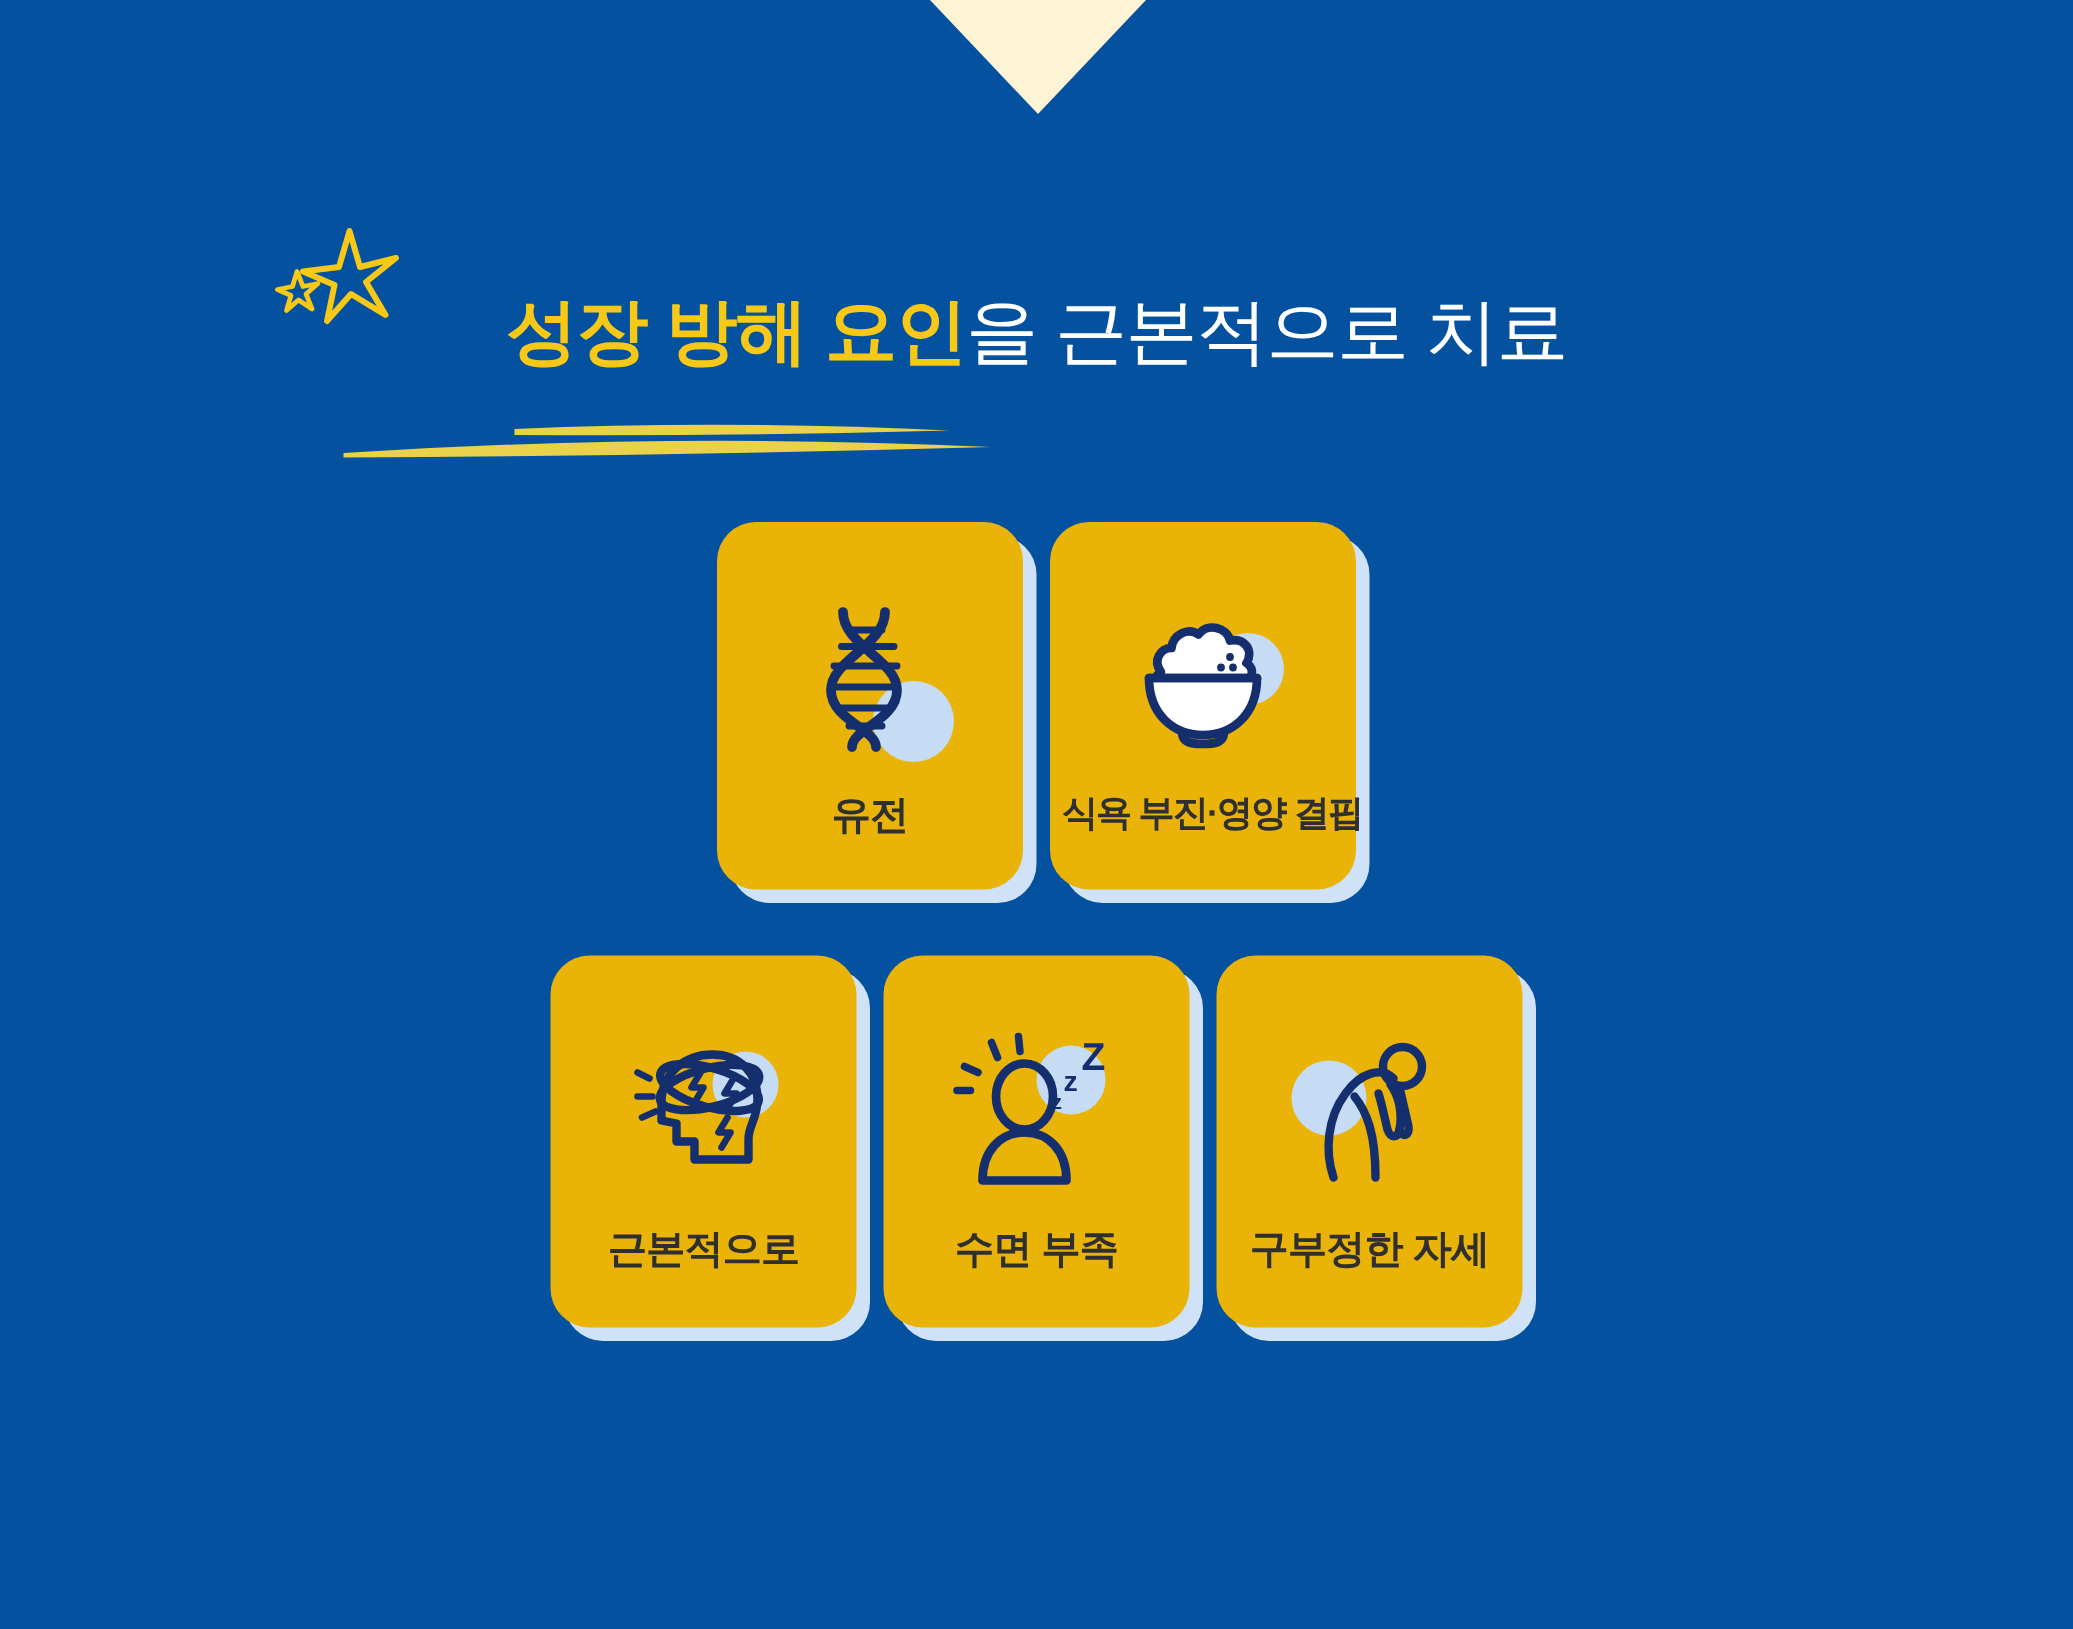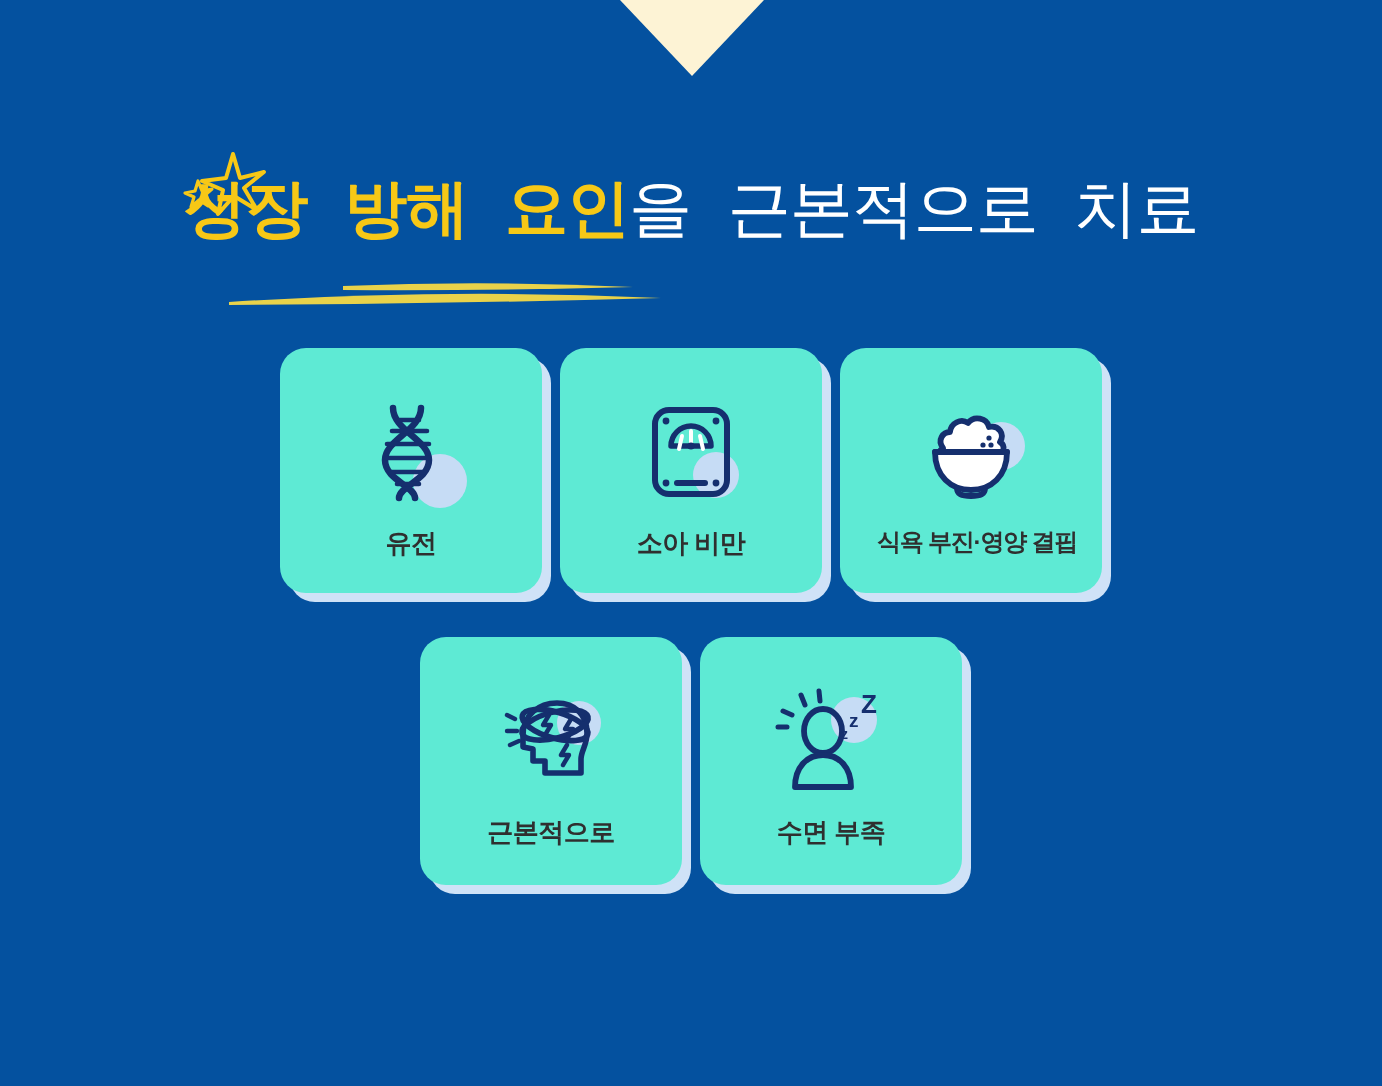--- a/index.html
+++ b/index.html
@@ -50,27 +50,26 @@
     top: 0px;
     width: 110px;
     height: 70px;
     pointer-events: none;
   }
 
   .headline {
     position: absolute;
     left: 0;
     right: 0;
-    top: 32px;
+    top: 48px;
     text-align: center;
     white-space: nowrap;
     line-height: 1;
-    font-size: 63px;
+    font-size: 48px;
     letter-spacing: -1px;
-    font-family: Liberation Mono, monospace;
   }
   .hl-accent {
     color: #f7c816;
     font-weight: 800;
   }
   .hl-rest {
     color: #ffffff;
     font-weight: 500;
   }
 
@@ -89,23 +88,23 @@
     left: 0;
     width: 1382px;
     display: flex;
     justify-content: center;
   }
   #row1 { top: 348px; }
   #row2 { top: 637px; }
 
   .card {
     position: relative;
-    width: 262px;
+    width: 204px;
     height: 245px;
-    background: #5eead4;
+    background: #eab308;
     border-radius: 26px;
     box-shadow: 9px 9px 0 0 #cfe2f7;
     margin: 0 9px;
     display: flex;
     flex-direction: column;
     align-items: center;
     justify-content: flex-start;
     box-sizing: border-box;
     padding-top: 44px;
   }
@@ -180,37 +179,20 @@
         <svg width="104" height="104" viewBox="0 0 104 104" fill="none" stroke="#152f6e" stroke-width="6.5" stroke-linecap="round">
           <path d="M34 8 C34 30 70 40 70 60 C70 80 40 86 40 98"></path>
           <path d="M62 8 C62 30 26 40 26 60 C26 80 56 86 56 98"></path>
           <path d="M40 20 L60 20 M33 31 L68 31 M28 44 L70 44 M28 58 L70 58 M30 72 L66 72 M38 84 L60 84" stroke-width="4.6"></path>
         </svg>
       </div>
       <div class="card-label">유전</div>
     </div>
 
 
-    <div class="card">
-      <div class="icon-box">
-        <span class="blob" style="width:46px;height:46px;left:62px;top:60px;"></span>
-        <svg width="104" height="104" viewBox="0 0 104 104" fill="none" stroke="#152f6e" stroke-width="6" stroke-linecap="round" stroke-linejoin="round">
-          <rect x="16" y="10" width="72" height="84" rx="14"></rect>
-          <path d="M32 46 A20 20 0 0 1 72 46 Z" stroke-width="5.5"></path>
-          <path d="M52 46 L52 31 M40 49 L43 36 M64 49 L61 36" stroke-width="4" stroke="#ffffff"></path>
-          <circle cx="52" cy="46" r="3.6" fill="#152f6e" stroke="none"></circle>
-          <circle cx="27" cy="21" r="3.4" fill="#152f6e" stroke="none"></circle>
-          <circle cx="77" cy="21" r="3.4" fill="#152f6e" stroke="none"></circle>
-          <circle cx="27" cy="83" r="3.4" fill="#152f6e" stroke="none"></circle>
-          <circle cx="77" cy="83" r="3.4" fill="#152f6e" stroke="none"></circle>
-          <path d="M38 83 L66 83" stroke-width="6"></path>
-        </svg>
-      </div>
-      <div class="card-label">소아 비만</div>
-    </div>
 
     <div class="card">
       <div class="icon-box">
         <span class="blob" style="width:48px;height:48px;left:66px;top:30px;"></span>
         <svg width="104" height="104" viewBox="0 0 104 104" fill="none" stroke="#152f6e" stroke-width="5.8" stroke-linecap="round" stroke-linejoin="round">
           <path d="M24 48 C18 40 24 32 31 32 C32 23 42 18 49 23 C55 15 68 18 70 27 C80 25 86 34 81 42 C87 46 85 54 78 55 L26 55 C21 54 20 50 24 48 Z" fill="#ffffff"></path>
           <path d="M16 52 C16 76 32 90 52 90 C72 90 88 76 88 52 Z" fill="#ffffff"></path>
           <path d="M16 52 L88 52"></path>
           <path d="M38 88 C38 94 42 96 52 96 C62 96 66 94 66 88"></path>
           <circle cx="70" cy="38" r="2.6" fill="#152f6e" stroke="none"></circle>
@@ -251,16 +233,29 @@
           <text x="86" y="24" font-family="Liberation Sans, sans-serif" font-size="26" font-weight="800" fill="#152f6e" stroke="none">Z</text>
           <text x="74" y="38" font-family="Liberation Sans, sans-serif" font-size="19" font-weight="800" fill="#152f6e" stroke="none">z</text>
           <text x="66" y="50" font-family="Liberation Sans, sans-serif" font-size="14" font-weight="800" fill="#152f6e" stroke="none">z</text>
           <path d="M30 16 L26 6 M45 12 L44 2 M17 26 L8 22 M12 38 L3 38" stroke-width="5"></path>
         </svg>
       </div>
       <div class="card-label">수면 부족</div>
     </div>
 
 
+    <div class="card">
+      <div class="icon-box">
+        <span class="blob" style="width:50px;height:50px;left:8px;top:26px;"></span>
+        <svg width="108" height="104" viewBox="0 0 108 104" fill="none" stroke="#152f6e" stroke-width="5.6" stroke-linecap="round" stroke-linejoin="round">
+          <circle cx="76" cy="22" r="13"></circle>
+          <path d="M30 96 C24 78 26 56 38 40 C48 26 62 22 70 30"></path>
+          <path d="M44 42 C52 52 58 66 58 96"></path>
+          <path d="M68 34 C74 42 76 54 74 64 C73 70 68 70 66 64 C64 56 62 46 60 40"></path>
+          <path d="M74 36 L80 62 C81 68 76 70 74 64"></path>
+        </svg>
+      </div>
+      <div class="card-label">구부정한 자세</div>
+    </div>
 
   </div>
 
 </div>
 
 </body></html>

